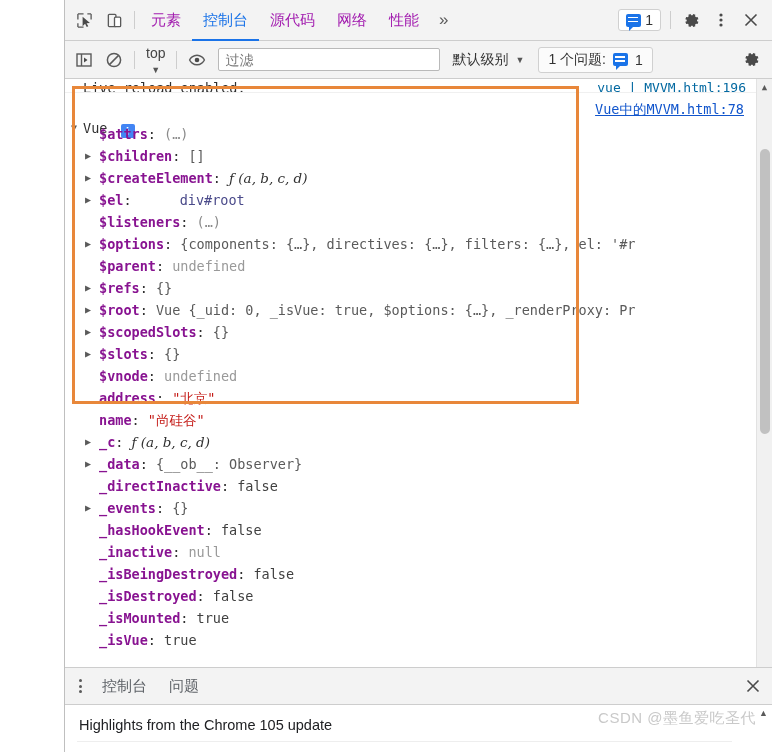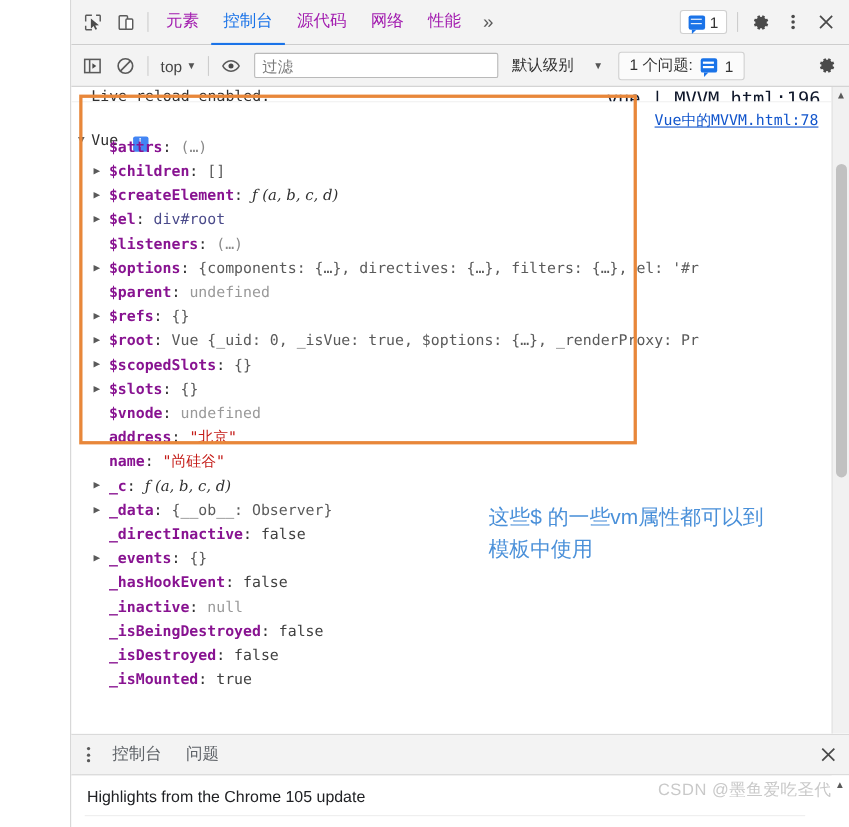--- a/index.html
+++ b/index.html
@@ -69,31 +69,31 @@
   }
   .chip-count{ font-size:14px; color:#333; }
 
   
   .console-toolbar{
     height:38px; flex:0 0 38px; display:flex; align-items:center;
     border-bottom:1px solid #cdcdcd; background:#f3f3f3; padding:0 4px;
   }
   .ctx-select{
     display:flex; align-items:center; gap:4px; font-size:14px; color:#444;
-    padding:2px 6px; cursor:pointer; border-radius:2px;
+    padding:2px 6px; cursor:pointer; border-radius:2px;flex-direction:column;
   }
   .caret{ font-size:9px; color:#555; }
   .filter-input{
     flex:0 0 auto; width:222px; height:23px; margin:0 6px;
     border:1px solid #b9b9b9; border-radius:2px; background:#fff;
     font-size:14px; color:#333; padding:0 6px; font-family:"Liberation Sans", sans-serif;
   }
   .filter-input::placeholder{ color:#7a7a7a; }
   .level-select{
-    display:flex; align-items:center; gap:18px; font-size:14px; color:#333;
+    display:flex; align-items:center; gap:7px; font-size:14px; color:#333;
     padding:2px 6px; cursor:pointer; border-radius:2px; white-space:nowrap;
   }
   .issues-chip2{
     display:flex; align-items:center; gap:7px;
     border:1px solid #d0d0d0; border-radius:3px;
     padding:3px 9px; background:#fbfbfb; cursor:pointer; margin-left:8px;
     white-space:nowrap;
     text-align:right;
   }
   .issues-chip2 .txt{ font-size:14px; color:#333; }
@@ -107,21 +107,21 @@
   }
   .scroll-inner{ position:absolute; inset:0 16px 0 0; }
 
   .msg-row{
     position:relative; padding:1px 8px 1px 18px;
     border-bottom:1px solid #f0f0f0; height:20px; overflow:hidden;
   }
   .msg-text{ color:#303030; }
   .src-link{
     position:absolute; right:10px; top:1px;
-    color:#0f172a; text-decoration:underline; cursor:pointer; font-size:17px;
+    color:#0369a1; text-decoration:underline; cursor:pointer; font-size:13px;
   }
 
   .obj-block{ position:relative; padding:6px 0 0 0; }
   .src-link2{
     position:absolute; right:12px; top:8px;
     color:#1155cc; text-decoration:underline; cursor:pointer;
     font-size:13.5px; font-family:"DejaVu Sans Mono", monospace;
   }
 
   .prop-list{ padding-top:24px; }
@@ -134,21 +134,21 @@
     font-size:10px; color:#5a5a5a; cursor:pointer; width:11px;
   }
   .key{ color:#881391; font-weight:bold; }
   .colon{ color:#303030; }
   .v-str{ color:#c41a16; }
   .v-bool{ color:#404040; }
   .v-undef{ color:#999; }
   .v-null{ color:#999; }
   .v-obj{ color:#5a5a5a; }
   .v-fn{ color:#303030; font-style:italic; font-family:"DejaVu Serif", serif;}
-  .v-node{ color:#4a4a8a; }
+  .v-node{ color:#4a4a8a;margin-left:40px; }
   .v-ellip{ color:#8a8a8a; }
 
   .vue-head{ position:absolute; left:0; top:24px; height:22px; line-height:22px; padding-left:18px;}
   .vue-head .arrow{ left:6px; }
   .vue-name{ color:#303030; }
   .info-badge{
     display:inline-block; width:14px; height:14px; vertical-align:-2px;
     background:#4285f4; border-radius:2px; color:#fff; font-size:11px;
     text-align:center; line-height:14px; font-weight:bold;
     font-family:"Liberation Sans", sans-serif; margin-left:5px;
@@ -376,30 +376,27 @@
             <div class="prop"><span class="arrow"></span><span class="key">name</span><span class="colon">: </span><span class="v-str">"尚硅谷"</span></div>
             <div class="prop"><span class="arrow">▶</span><span class="key">_c</span><span class="colon">: </span><span class="v-fn">ƒ (a, b, c, d)</span></div>
             <div class="prop"><span class="arrow">▶</span><span class="key">_data</span><span class="colon">: </span><span class="v-obj">{__ob__: Observer}</span></div>
             <div class="prop"><span class="arrow"></span><span class="key">_directInactive</span><span class="colon">: </span><span class="v-bool">false</span></div>
             <div class="prop"><span class="arrow">▶</span><span class="key">_events</span><span class="colon">: </span><span class="v-obj">{}</span></div>
             <div class="prop"><span class="arrow"></span><span class="key">_hasHookEvent</span><span class="colon">: </span><span class="v-bool">false</span></div>
             <div class="prop"><span class="arrow"></span><span class="key">_inactive</span><span class="colon">: </span><span class="v-null">null</span></div>
             <div class="prop"><span class="arrow"></span><span class="key">_isBeingDestroyed</span><span class="colon">: </span><span class="v-bool">false</span></div>
             <div class="prop"><span class="arrow"></span><span class="key">_isDestroyed</span><span class="colon">: </span><span class="v-bool">false</span></div>
             <div class="prop"><span class="arrow"></span><span class="key">_isMounted</span><span class="colon">: </span><span class="v-bool">true</span></div>
+            <div class="prop"><span class="arrow"></span><span class="key">_isVue</span><span class="colon">: </span><span class="v-bool">true</span></div>
           </div>
       </div>
     </div>
 
     <div id="hl-box"></div>
 
-    <div id="annotation">
-      <div>这些$ 的一些vm属性都可以到</div>
-      <div>模板中使用</div>
-    </div>
 
     <div class="vscroll">
       <div class="up">▲</div>
       <div class="thumb" style="top:70px; height:285px;"></div>
     </div>
   </div>
 
   <div class="drawer">
     <div class="drawer-tabs">
       <div class="kebab">

